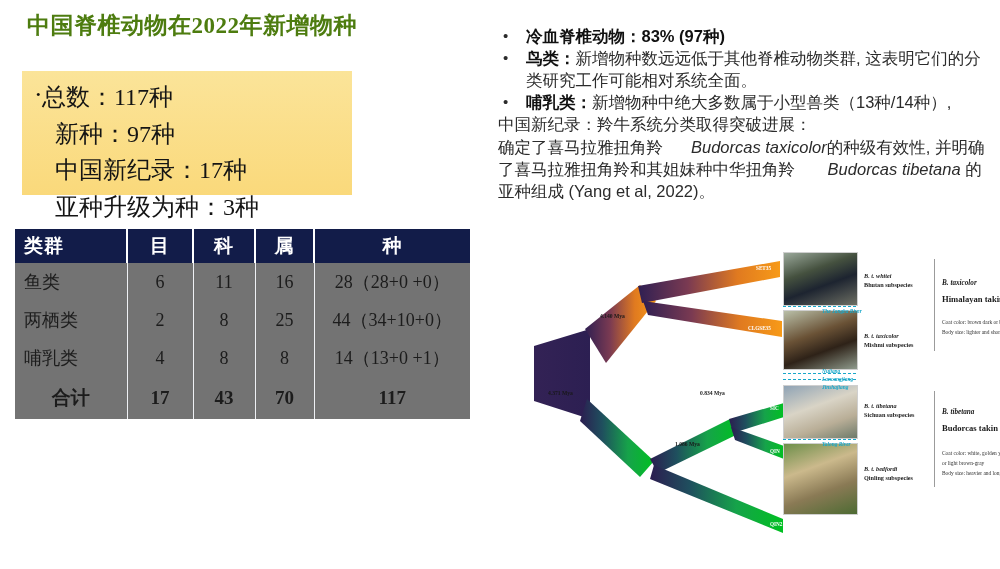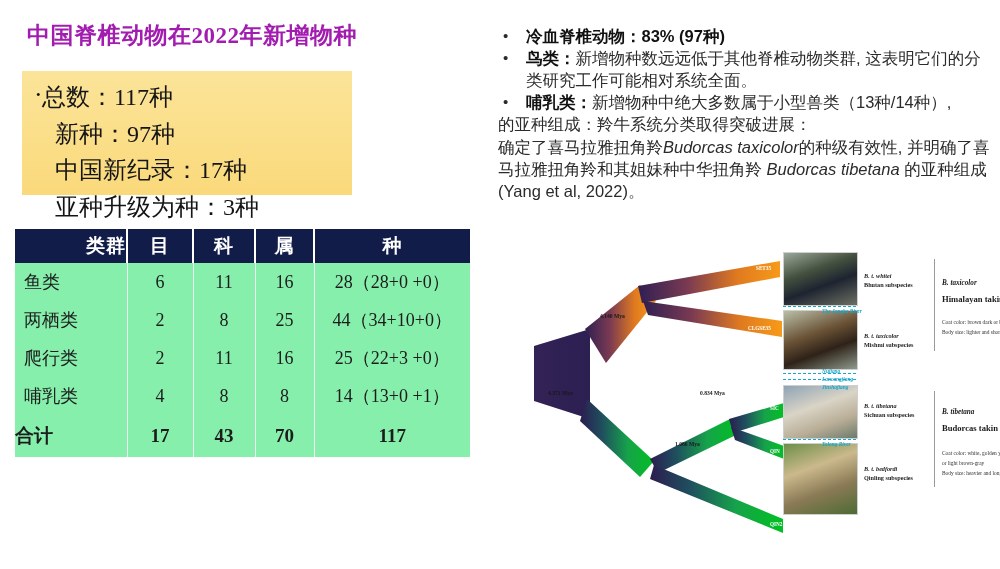--- a/index.html
+++ b/index.html
@@ -21,24 +21,24 @@
   }
 
   
   .left-col {
     position: absolute;
     left: 0; top: 0;
     width: 490px; height: 569px;
   }
   .slide-title {
     position: absolute;
-    left: 27px; top: 20px;
+    left: 27px; top: 10px;
     font-size: 23px;
     font-weight: bold;
-    color: #a21caf;
+    color: #4d7c0f;
     letter-spacing: 0.5px;
     white-space: nowrap;
     font-family: "Liberation Serif", "DejaVu Serif", serif;
   }
   .summary-box {
     position: absolute;
     left: 22px; top: 71px;
     width: 330px; height: 124px;
     background: #fbe08a;
     background: linear-gradient(180deg,#fbe499 0%, #fad97b 100%);
@@ -78,52 +78,52 @@
     font-size: 19px;
     font-weight: bold;
     height: 34px;
     padding: 0;
     border-right: 2px solid #ffffff;
     text-align: center;
     letter-spacing: 1px;
   }
   .stat-table thead th:last-child { border-right: none; }
   .stat-table thead th.th-group {
-    text-align: right;
+    text-align: left;
     padding-left: 9px;
     width: 102px;
   }
   .stat-table thead th.th-order  { width: 64px; }
   .stat-table thead th.th-family { width: 60px; }
   .stat-table thead th.th-genus  { width: 57px; }
   .stat-table tbody td {
     font-size: 18px;
     color: #1c1c1c;
     height: 38px;
     padding: 0;
     text-align: center;
-    background: #86efac;
+    background: #737373;
     border-right: 1px solid #eef0f4;
   }
   .stat-table tbody td:last-child { border-right: none; }
   .stat-table tbody td.c-group {
     text-align: left;
     padding-left: 9px;
   }
   .stat-table tbody td.c-species {
     letter-spacing: 0px;
     white-space: nowrap;
   }
   .stat-table tbody tr.total-row td {
     font-weight: bold;
     font-size: 19px;
     height: 42px;
   }
   .stat-table tbody tr.total-row td.c-group {
-    text-align: left;
+    text-align: center;
     padding-left: 0;
   }
 
   
   .right-col {
     position: absolute;
     left: 490px; top: 0;
     width: 510px; height: 569px;
   }
   .bullets {
@@ -145,21 +145,21 @@
     font-size: 15px;
     color: #2b2b2b;
   }
   .bullet-row b { color: #111; font-weight: bold; }
   .para {
     font-size: 16.5px;
     line-height: 1.34;
     color: #2b2b2b;
     padding-left: 3px;
   }
-  .para i, .bullet-row i { font-style: italic; }
+  .para i, .bullet-row i { font-style: italic; margin-left: 28px; }
 
   
   .figure {
     position: absolute;
     left: 40px; top: 251px;
     width: 470px; height: 300px;
   }
   .fig-svg { position: absolute; left: 0; top: 0; }
 
   .photo {
@@ -292,27 +292,20 @@
           <td class="c-species">28（28+0 +0）</td>
         </tr>
         <tr>
           <td class="c-group">两栖类</td>
           <td>2</td>
           <td>8</td>
           <td>25</td>
           <td class="c-species">44（34+10+0）</td>
         </tr>
         <tr>
-          <td class="c-group">爬行类</td>
-          <td>2</td>
-          <td>11</td>
-          <td>16</td>
-          <td class="c-species">25（22+3 +0）</td>
-        </tr>
-        <tr>
           <td class="c-group">哺乳类</td>
           <td>4</td>
           <td>8</td>
           <td>8</td>
           <td class="c-species">14（13+0 +1）</td>
         </tr>
         <tr class="total-row">
           <td class="c-group">合计</td>
           <td>17</td>
           <td>43</td>
@@ -336,21 +329,21 @@
         <span class="dot">•</span>
         <b>鸟类：</b><span>新增物种数远远低于其他脊椎动物类群, 这表明它们的分类研究工作可能相对系统全面。</span>
       </div>
 
       <div class="bullet-row">
         <span class="dot">•</span>
         <b>哺乳类：</b><span>新增物种中绝大多数属于小型兽类（13种/14种）,</span>
       </div>
 
       <div class="para">
-        <span>的亚种组成：羚牛系统分类取得突破进展：</span><br>
+        <span>中国新纪录：羚牛系统分类取得突破进展：</span><br>
         <span>确定了喜马拉雅扭角羚</span><i>Budorcas taxicolor</i><span>的种级有效性, 并明确了喜马拉雅扭角羚和其姐妹种中华扭角羚</span>
         <i>Budorcas tibetana</i><span> 的亚种组成 (Yang et al, 2022)。</span>
       </div>
     </div>
 
     <div class="figure">
 
       <svg class="fig-svg" width="470" height="300" viewBox="0 0 470 300">
         <defs>
           <linearGradient id="gOrange" x1="0" y1="0" x2="1" y2="0">

